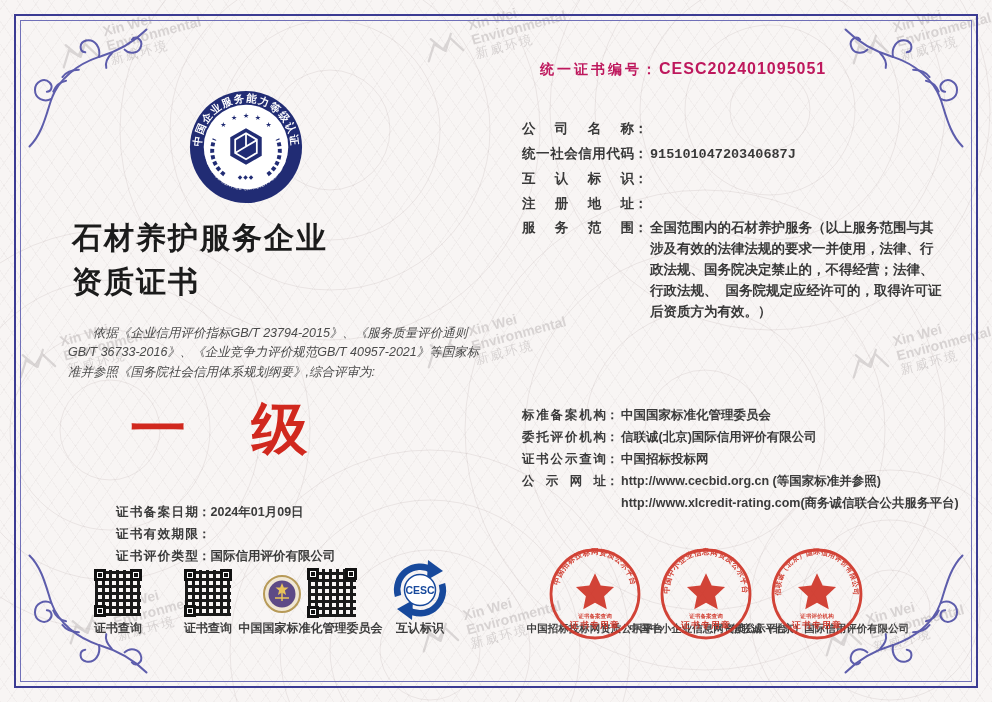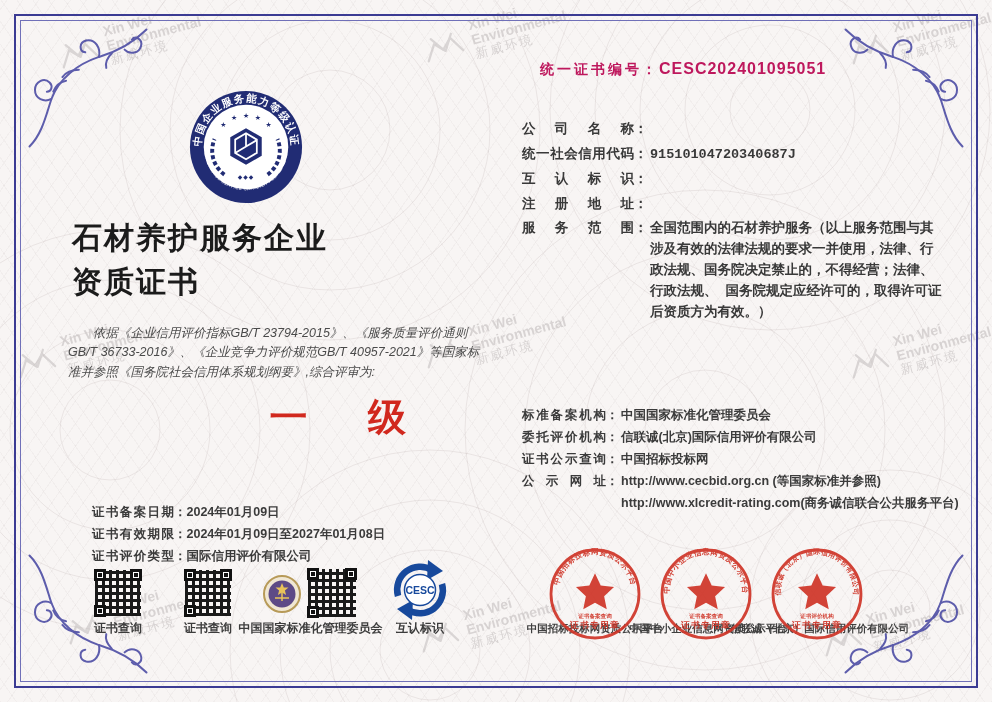--- a/index.html
+++ b/index.html
@@ -31,25 +31,25 @@
   .wm .cn{font-size:13px;display:block;letter-spacing:2px;}
 
   
   .badge{position:absolute;left:187px;top:88px;width:118px;height:118px;}
 
   
   .title{position:absolute;left:72px;top:216px;width:380px;text-align:left;
          font-size:30px;font-weight:800;color:#1b1b1b;line-height:1.45;letter-spacing:2px;}
   .basis{position:absolute;left:68px;top:324px;width:418px;font-size:12.5px;color:#4a4a4a;
          line-height:1.55;text-indent:2em;font-style:italic;}
-  .grade{position:absolute;left:130px;top:392px;width:280px;text-align:right;
-         font-size:38px;font-weight:800;color:#d1281e;word-spacing:42px;letter-spacing:4px;}
+  .grade{position:absolute;left:130px;top:392px;width:280px;text-align:left;
+         font-size:56px;font-weight:800;color:#d1281e;word-spacing:42px;letter-spacing:4px;}
   .dates{position:absolute;left:92px;top:501px;font-size:12.5px;color:#3b3b3b;font-weight:600;}
   .drow{display:flex;line-height:22px;}
-  .dlabel{display:inline-block;width:82px;text-align:justify;text-align-last:justify;}
+  .dlabel{display:inline-block;width:82px;text-align:justify;text-align-last:justify;margin-left:24px;}
 
   
   .certno{position:absolute;left:540px;top:60px;color:#be185d;white-space:nowrap;}
   .certno .lab{font-size:14px;font-weight:700;letter-spacing:3px;}
   .certno .num{font-size:16px;font-weight:700;letter-spacing:1px;}
   .fields{position:absolute;left:522px;top:119px;width:424px;font-size:13.5px;color:#393939;font-weight:600;}
   .frow{display:flex;margin-bottom:4px;line-height:21px;font-family:Liberation Mono, monospace;}
   .flabel{display:inline-block;width:112px;flex:0 0 112px;text-align:justify;text-align-last:justify;}
   .fcolon{flex:0 0 16px;}
   .fvalue{width:292px;}
@@ -318,21 +318,20 @@
 
   <div class="dates">
     <div class="drow">
       <span class="dlabel">证书备案日期</span>
         <span>：</span>
         <span>2024年01月09日</span>
     </div>
     <div class="drow">
       <span class="dlabel">证书有效期限</span>
         <span>：</span>
-        <span>2024年01月09日至2027年01月08日</span>
     </div>
     <div class="drow">
       <span class="dlabel">证书评价类型</span>
         <span>：</span>
         <span>国际信用评价有限公司</span>
     </div>
   </div>
 
   <div class="certno">
     <span class="lab">统一证书编号：</span><span class="num">CESC202401095051</span>

